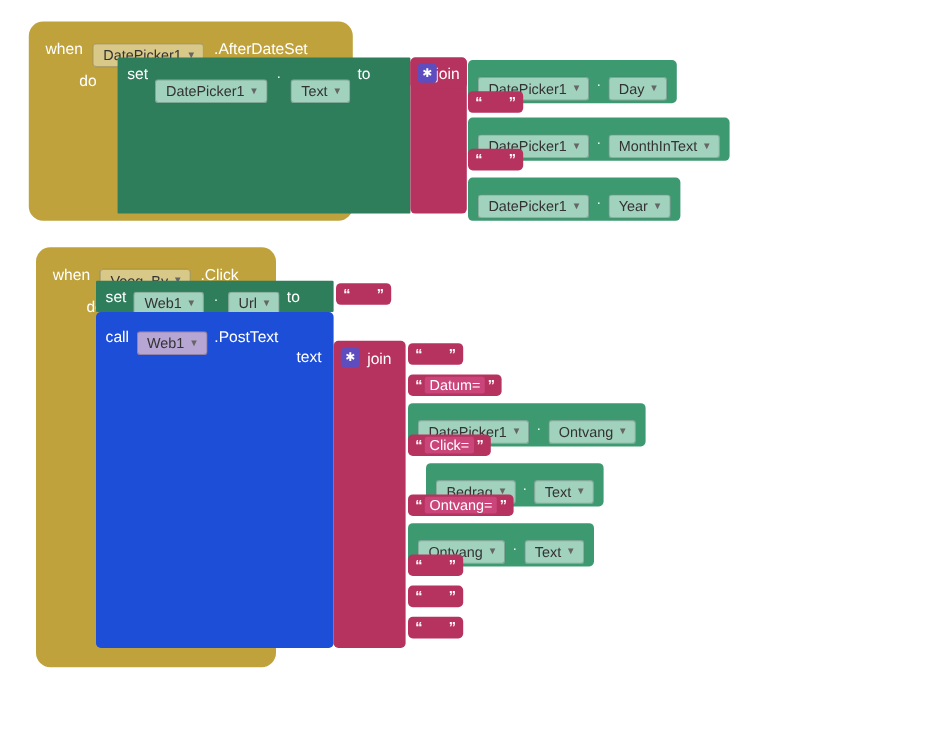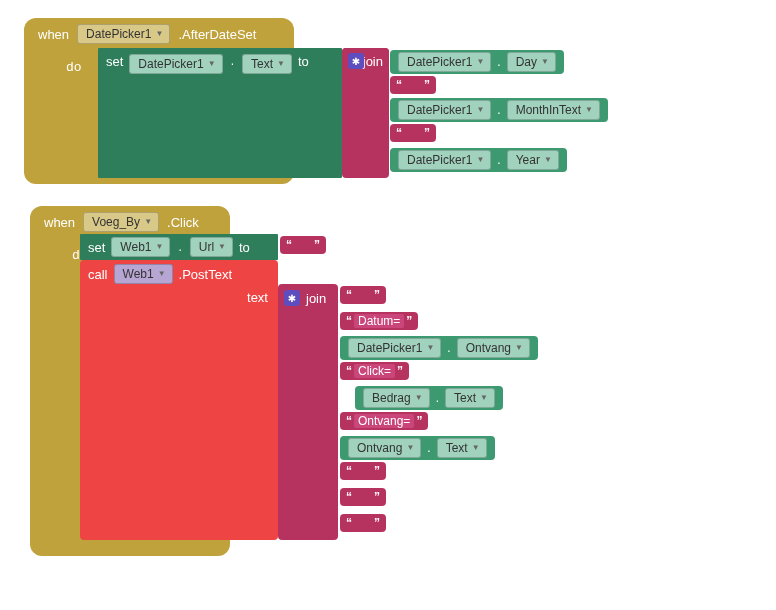--- a/index.html
+++ b/index.html
@@ -10,37 +10,37 @@
     position:absolute;
     background:#BFA23C;
     border-radius:12px 12px 12px 12px;
     box-sizing:border-box;
   }
   .when-header{
     display:flex;align-items:center;gap:8px;
     padding:6px 14px 4px 14px;
   }
   .do-label{
-    position:absolute;left:42px;top:42px;font-size:13px;font-family:Liberation Mono, monospace;
+    position:absolute;left:42px;top:42px;font-size:13px;
   }
 
   
   .setblock{
     position:absolute;
     background:#2E7D5B;
     border-radius:1px;
     display:flex;align-items:center;gap:6px;
     padding:4px 8px;
     box-sizing:border-box;
   }
 
   
   .callblock{
     position:absolute;
-    background:#ef4444;
+    background:#1d4ed8;
     border-radius:4px;
     box-sizing:border-box;
     color:#fff;
   }
 
   
   .joinblock{
     position:absolute;
     background:#B7335F;
     border-radius:4px;
@@ -58,20 +58,21 @@
   
   .pill{
     display:inline-flex;align-items:center;gap:4px;
     background:#D9C989;
     color:#333;
     padding:1px 6px 1px 8px;
     border-radius:3px;
     border:1px solid rgba(0,0,0,0.2);
     font-size:12px;
     line-height:16px;
+    margin-top:12px;
   }
   .pill .caret{font-size:8px;color:#666}
   .pill.green{background:#A1D2BE}
   .pill.purple{background:#B7A6D4}
 
   
   .getter{
     position:absolute;
     background:#3D9970;
     border-radius:4px;

